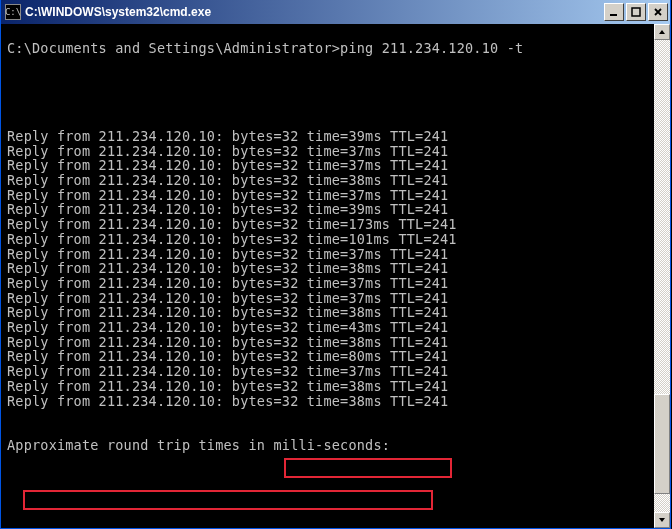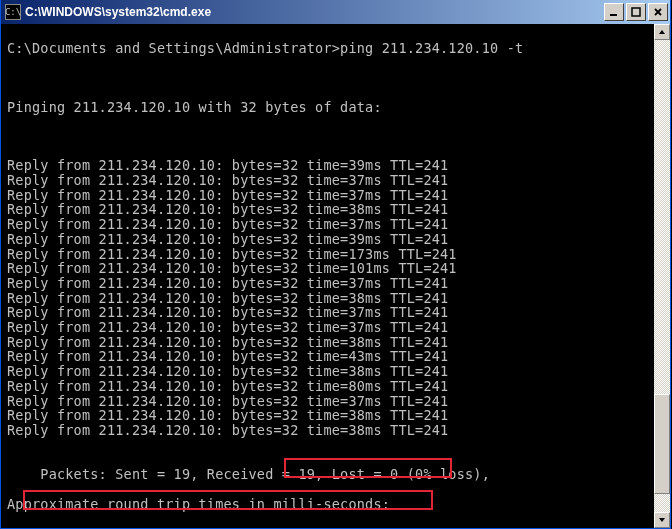--- a/index.html
+++ b/index.html
@@ -158,21 +158,20 @@
             <path d="M2 2 L8 8 M8 2 L2 8" stroke="#000" stroke-width="1.8"></path>
           </svg>
       </div>
     </div>
   </div>
 
   <div class="content-row">
     <div class="terminal">
 <span class="prompt-line"><span>C:\Documents and Settings\Administrator&gt;</span><span>ping 211.234.120.10 -t</span></span>
 <span class="text-line"> </span>
-<span class="text-line">Pinging 211.234.120.10 with 32 bytes of data:</span>
 <span class="text-line"> </span>
 <span id="replies">Reply from 211.234.120.10: bytes=32 time=39ms TTL=241
 Reply from 211.234.120.10: bytes=32 time=37ms TTL=241
 Reply from 211.234.120.10: bytes=32 time=37ms TTL=241
 Reply from 211.234.120.10: bytes=32 time=38ms TTL=241
 Reply from 211.234.120.10: bytes=32 time=37ms TTL=241
 Reply from 211.234.120.10: bytes=32 time=39ms TTL=241
 Reply from 211.234.120.10: bytes=32 time=173ms TTL=241
 Reply from 211.234.120.10: bytes=32 time=101ms TTL=241
 Reply from 211.234.120.10: bytes=32 time=37ms TTL=241
@@ -180,21 +179,20 @@
 Reply from 211.234.120.10: bytes=32 time=37ms TTL=241
 Reply from 211.234.120.10: bytes=32 time=37ms TTL=241
 Reply from 211.234.120.10: bytes=32 time=38ms TTL=241
 Reply from 211.234.120.10: bytes=32 time=43ms TTL=241
 Reply from 211.234.120.10: bytes=32 time=38ms TTL=241
 Reply from 211.234.120.10: bytes=32 time=80ms TTL=241
 Reply from 211.234.120.10: bytes=32 time=37ms TTL=241
 Reply from 211.234.120.10: bytes=32 time=38ms TTL=241
 Reply from 211.234.120.10: bytes=32 time=38ms TTL=241</span>
 <span class="text-line"> </span>
-<span class="text-line"><span>    Packets: Sent = 19, Received = 19, </span><span>Lost = 0 (0% loss),</span></span>
 <span class="text-line">Approximate round trip times in milli-seconds:</span>
 
 
 
 
       <div class="hl-box hl1"></div>
       <div class="hl-box hl2"></div>
     </div>
 
     <div class="scrollbar">

